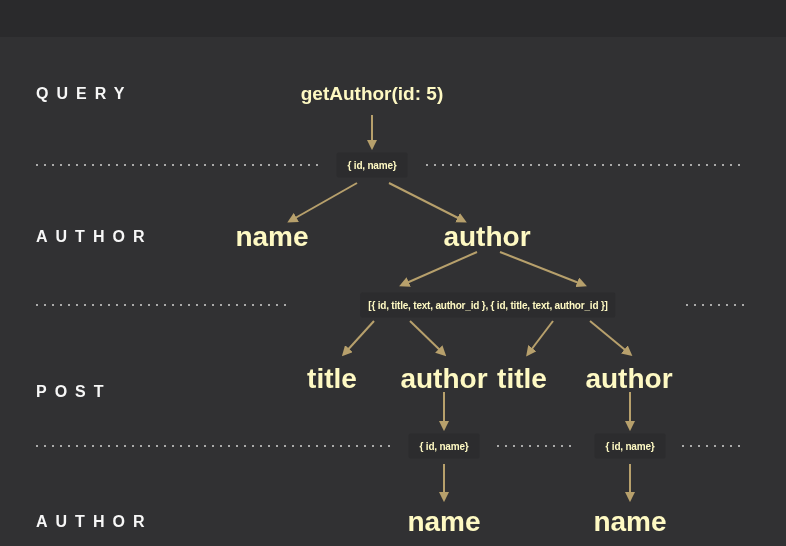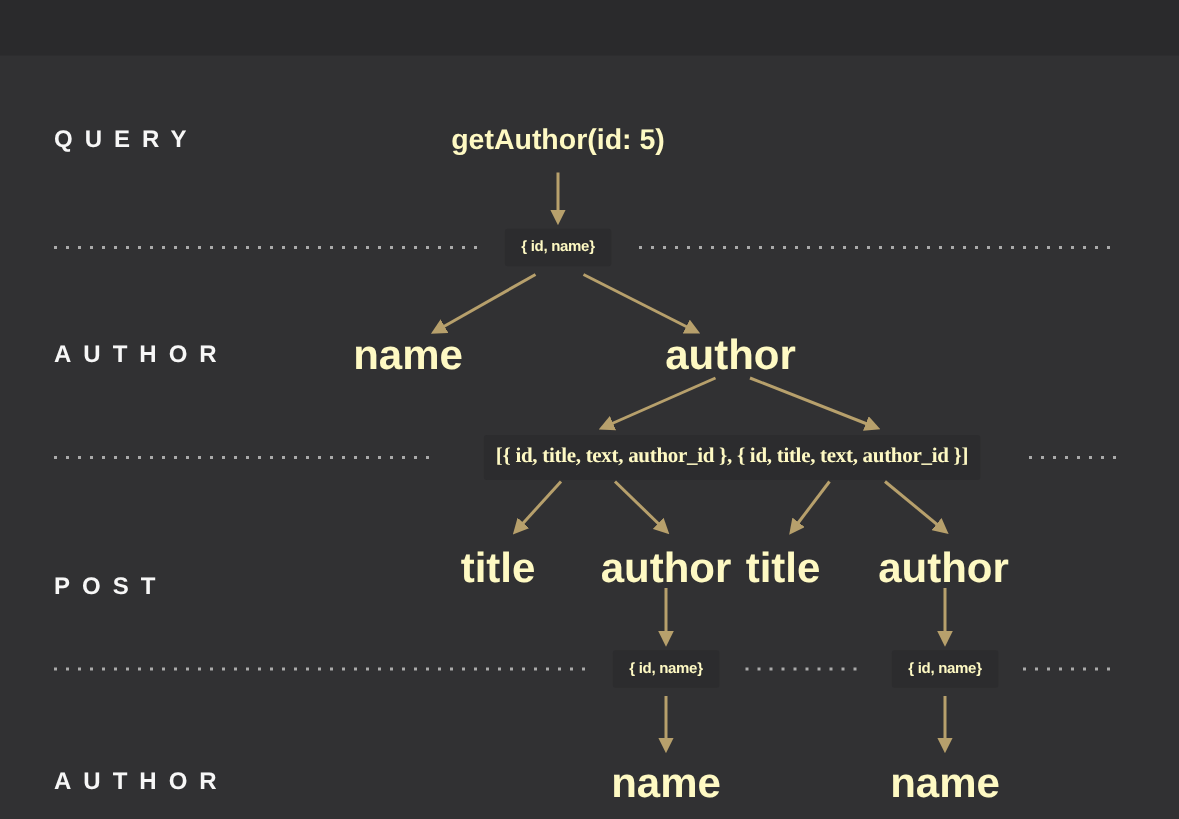--- a/index.html
+++ b/index.html
@@ -45,23 +45,22 @@
     font-size: 19px;
   }
   .resolver-node {
     font-size: 10px;
     letter-spacing: -0.2px;
     background: #2c2c2e;
     padding: 7px 11px;
     border-radius: 2px;
   }
   .resolver-node.wide {
-    font-size: 14px;
+    font-size: 10px;
     padding: 7px 8px;
-    font-family: Liberation Serif, serif;
   }
 </style>
 </head>
 <body>
 
 <div id="canvas">
 
   <svg class="layer" viewBox="0 0 786 546" width="786" height="546">
     <defs>
       <marker id="ah" viewBox="0 0 10 10" refX="7" refY="5" markerWidth="5.2" markerHeight="5.2" orient="auto">

